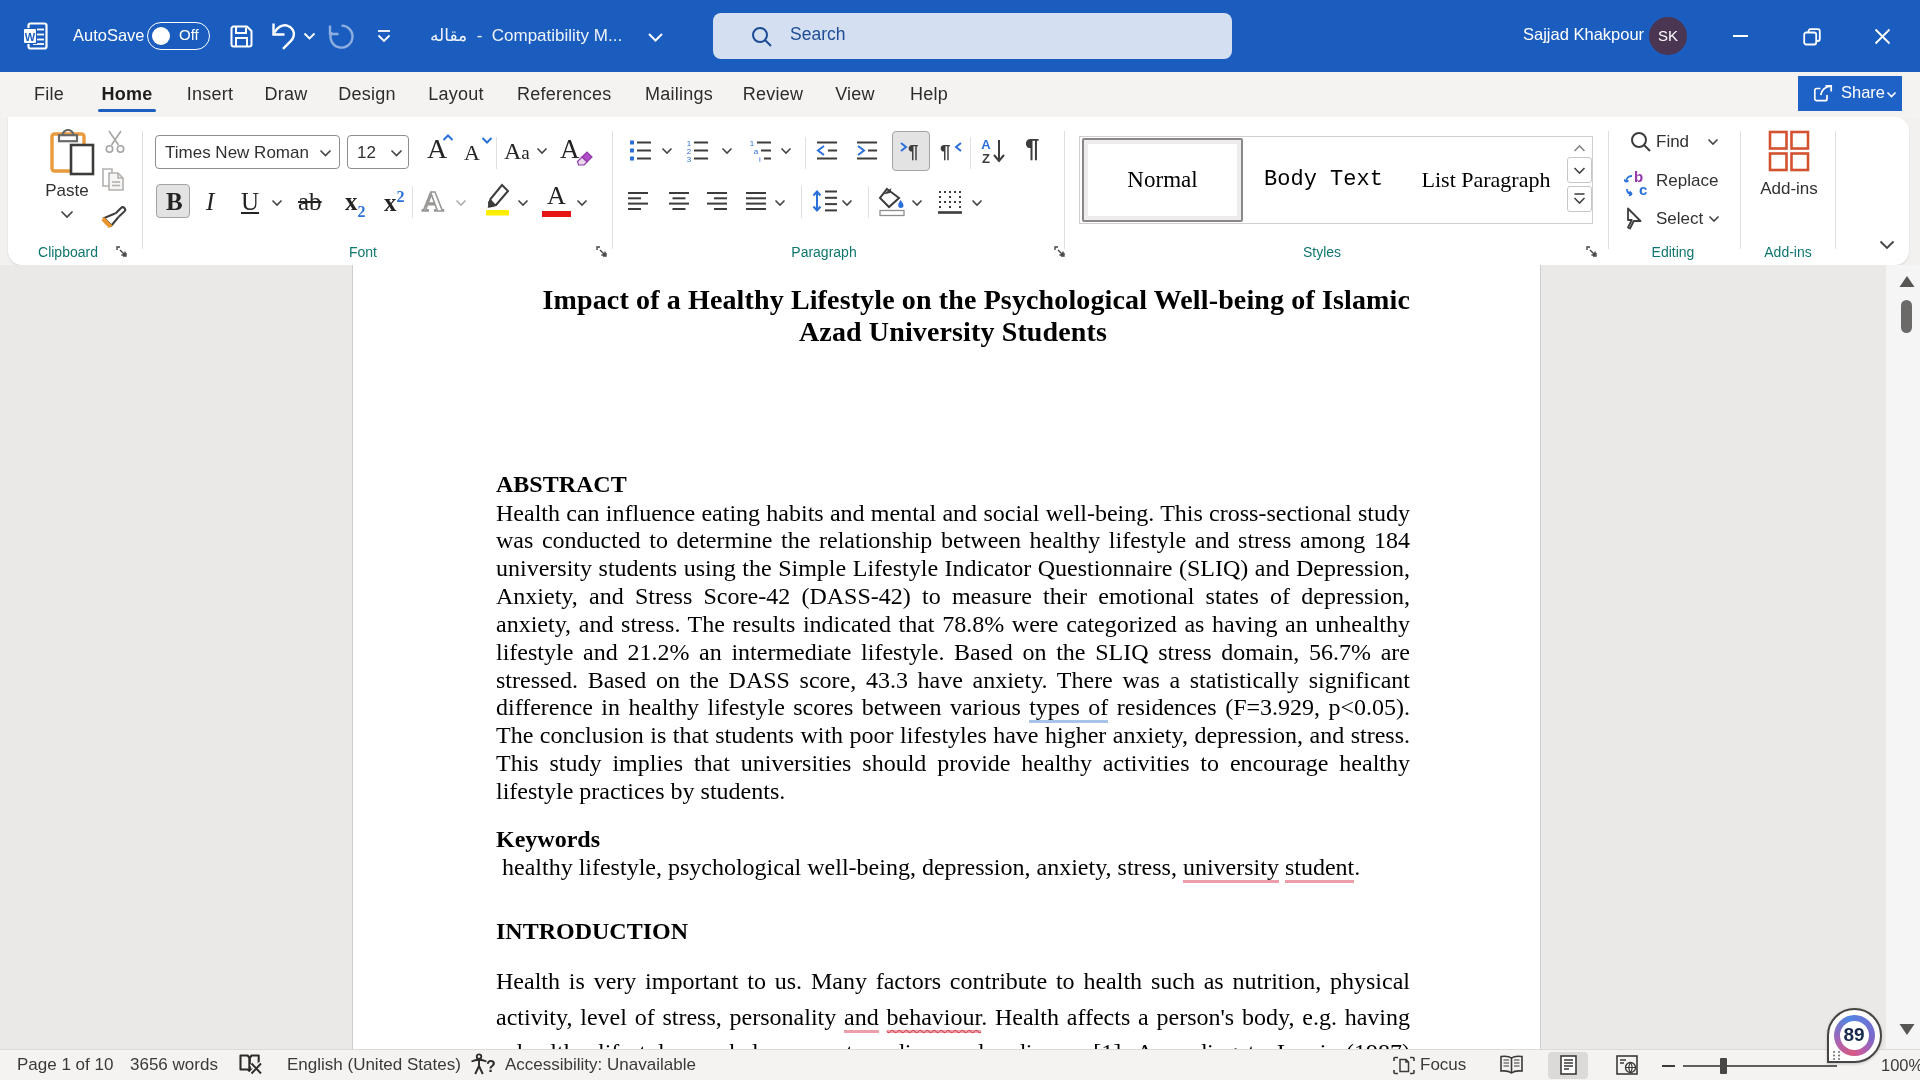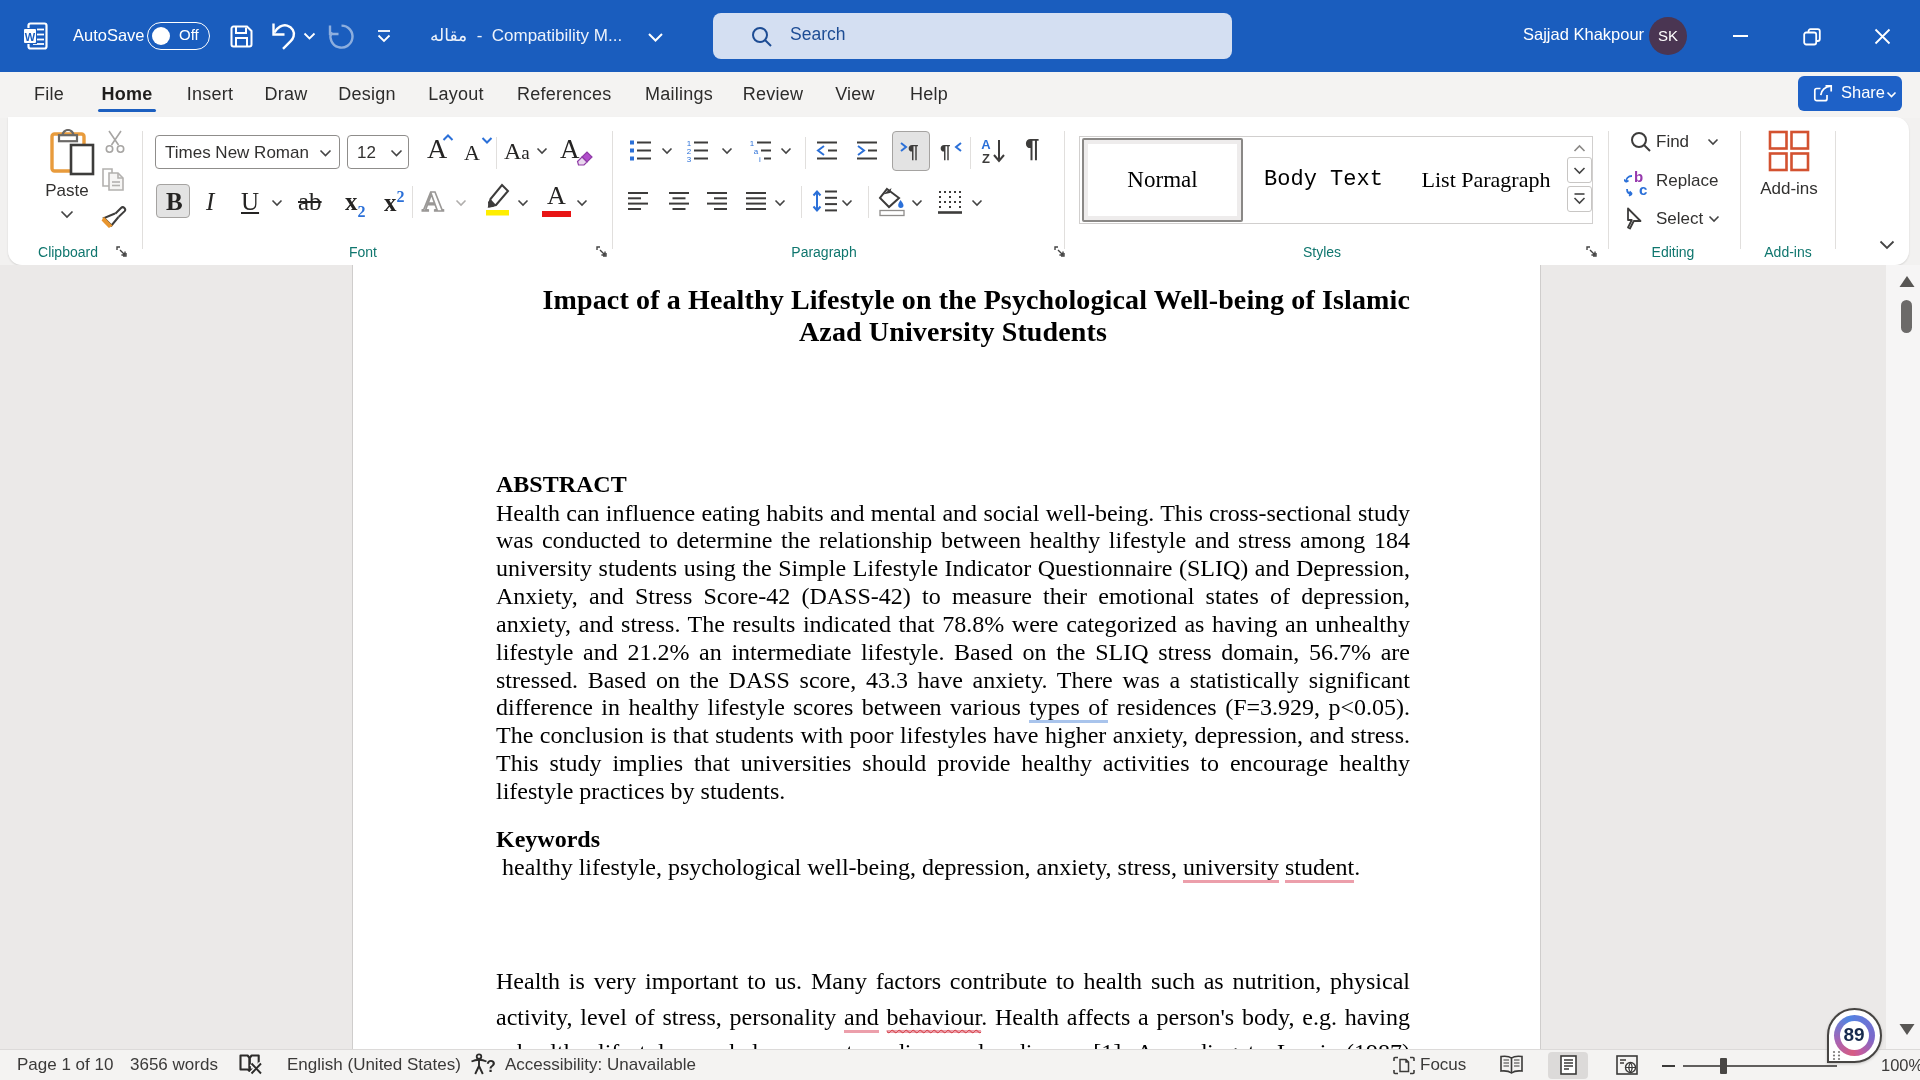--- a/index.html
+++ b/index.html
@@ -120,21 +120,21 @@
     <div class="tab" style="left:183px;width:54px">Insert</div>
     <div class="tab" style="left:260px;width:52px">Draw</div>
     <div class="tab" style="left:335px;width:64px">Design</div>
     <div class="tab" style="left:425px;width:62px">Layout</div>
     <div class="tab" style="left:517px;width:92px">References</div>
     <div class="tab" style="left:643px;width:72px">Mailings</div>
     <div class="tab" style="left:740px;width:66px">Review</div>
     <div class="tab" style="left:830px;width:50px">View</div>
     <div class="tab" style="left:906px;width:46px">Help</div>
 
-    <div class="abs" style="left:1798px;top:4px;width:104px;height:35px;background:#1e61c7;border-radius:6px">
+    <div class="abs" style="left:1798px;top:4px;width:104px;height:35px;background:#1e61c7;border-radius:0">
       <svg class="abs" style="left:15px;top:8px" width="20" height="19" viewBox="0 0 20 19">
         <path d="M7.5 4.5 H3.8 a2 2 0 0 0 -2 2 V14.7 a2 2 0 0 0 2 2 H12 a2 2 0 0 0 2-2 V11" fill="none" stroke="#fff" stroke-width="1.7"></path>
         <path d="M12.5 1.8 H18.2 V7.5" fill="none" stroke="#fff" stroke-width="1.7"></path>
         <path d="M17.8 2.2 C11.5 2.8 8.5 6.5 7.8 11.2" fill="none" stroke="#fff" stroke-width="1.7"></path>
       </svg>
       <div class="abs" style="left:43px;top:7px;color:#fff;font-size:16.5px">Share</div>
       <svg class="abs" style="left:88px;top:15px" width="11" height="8" viewBox="0 0 11 8">
           <path d="M1.5 1.5 L5.5 5.5 L9.5 1.5" fill="none" stroke="#fff" stroke-width="1.6"></path>
         </svg>
     </div>
@@ -481,20 +481,21 @@
     <div class="docline just" style="top:317px">Anxiety, and Stress Score-42 (DASS-42) to measure their emotional states of depression,</div>
     <div class="docline just" style="top:345px">anxiety, and stress. The results indicated that 78.8% were categorized as having an unhealthy</div>
     <div class="docline just" style="top:373px">lifestyle and 21.2% an intermediate lifestyle. Based on the SLIQ stress domain, 56.7% are</div>
     <div class="docline just" style="top:401px">stressed. Based on the DASS score, 43.3 have anxiety. There was a statistically significant</div>
     <div class="docline just" style="top:428px">difference in healthy lifestyle scores between various <span class="bu">types of</span> residences (F=3.929, p&lt;0.05).</div>
     <div class="docline just" style="top:456px">The conclusion is that students with poor lifestyles have higher anxiety, depression, and stress.</div>
     <div class="docline just" style="top:484px">This study implies that universities should provide healthy activities to encourage healthy</div>
     <div class="docline" style="top:512px">lifestyle practices by students.</div>
     <div class="docline" style="top:560px;font-weight:bold">Keywords</div>
     <div class="docline" style="top:588px">&nbsp;healthy lifestyle, psychological well-being, depression, anxiety, stress, <span class="pu">university</span> <span class="pu">student</span>.</div>
+    <div class="docline" style="top:652px;font-weight:bold">INTRODUCTION</div>
     <div class="docline just" style="top:702px">Health is very important to us. Many factors contribute to health such as nutrition, physical</div>
     <div class="docline just" style="top:738px">activity, level of stress, personality <span class="pu">and</span> <span class="sq">behaviour</span>. Health affects a person's body, e.g. having</div>
     <div class="docline just" style="top:773px">a healthy lifestyle can help prevent cardiovascular disease [1]. According to Lewis (1987)</div>
   </div>
     </div>
   <div id="vscroll">
     <svg class="abs" style="left:13px;top:10px" width="16" height="13" viewBox="0 0 16 13">
         <path d="M8 1 L15.5 12 H0.5 Z" fill="#585654"></path>
       </svg>
     <div class="abs" style="left:15px;top:35px;width:11px;height:33px;border-radius:6px;background:#6c6a69"></div>

